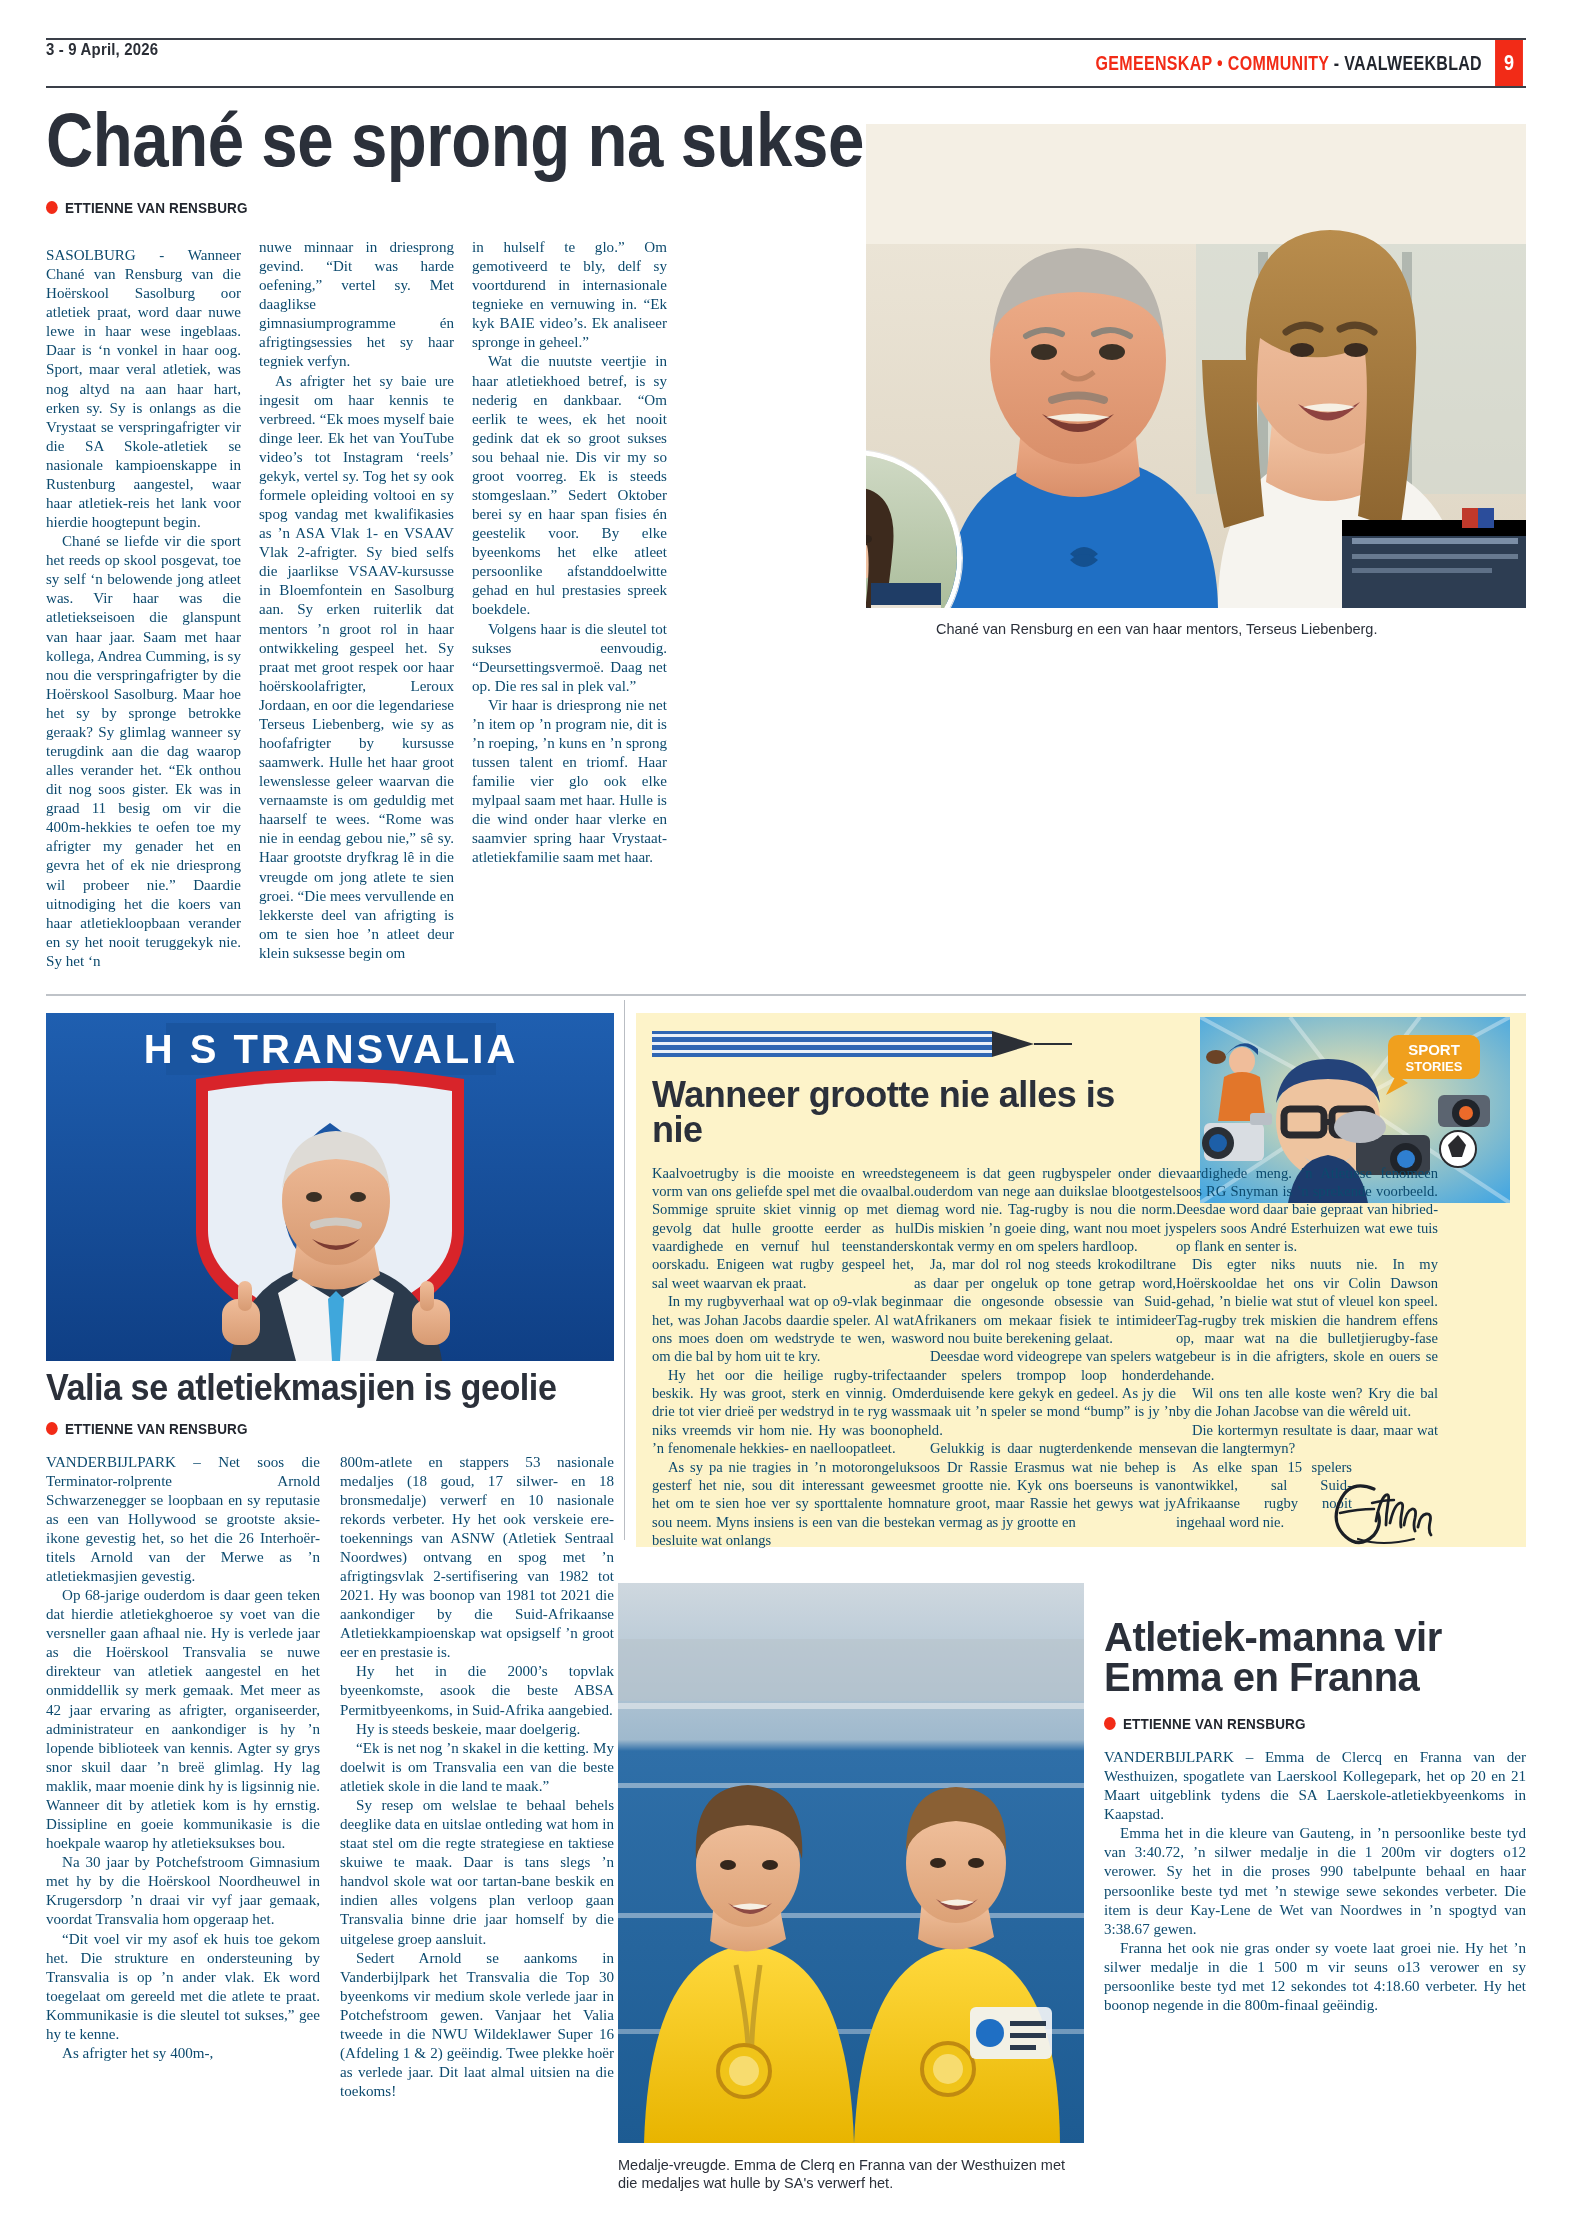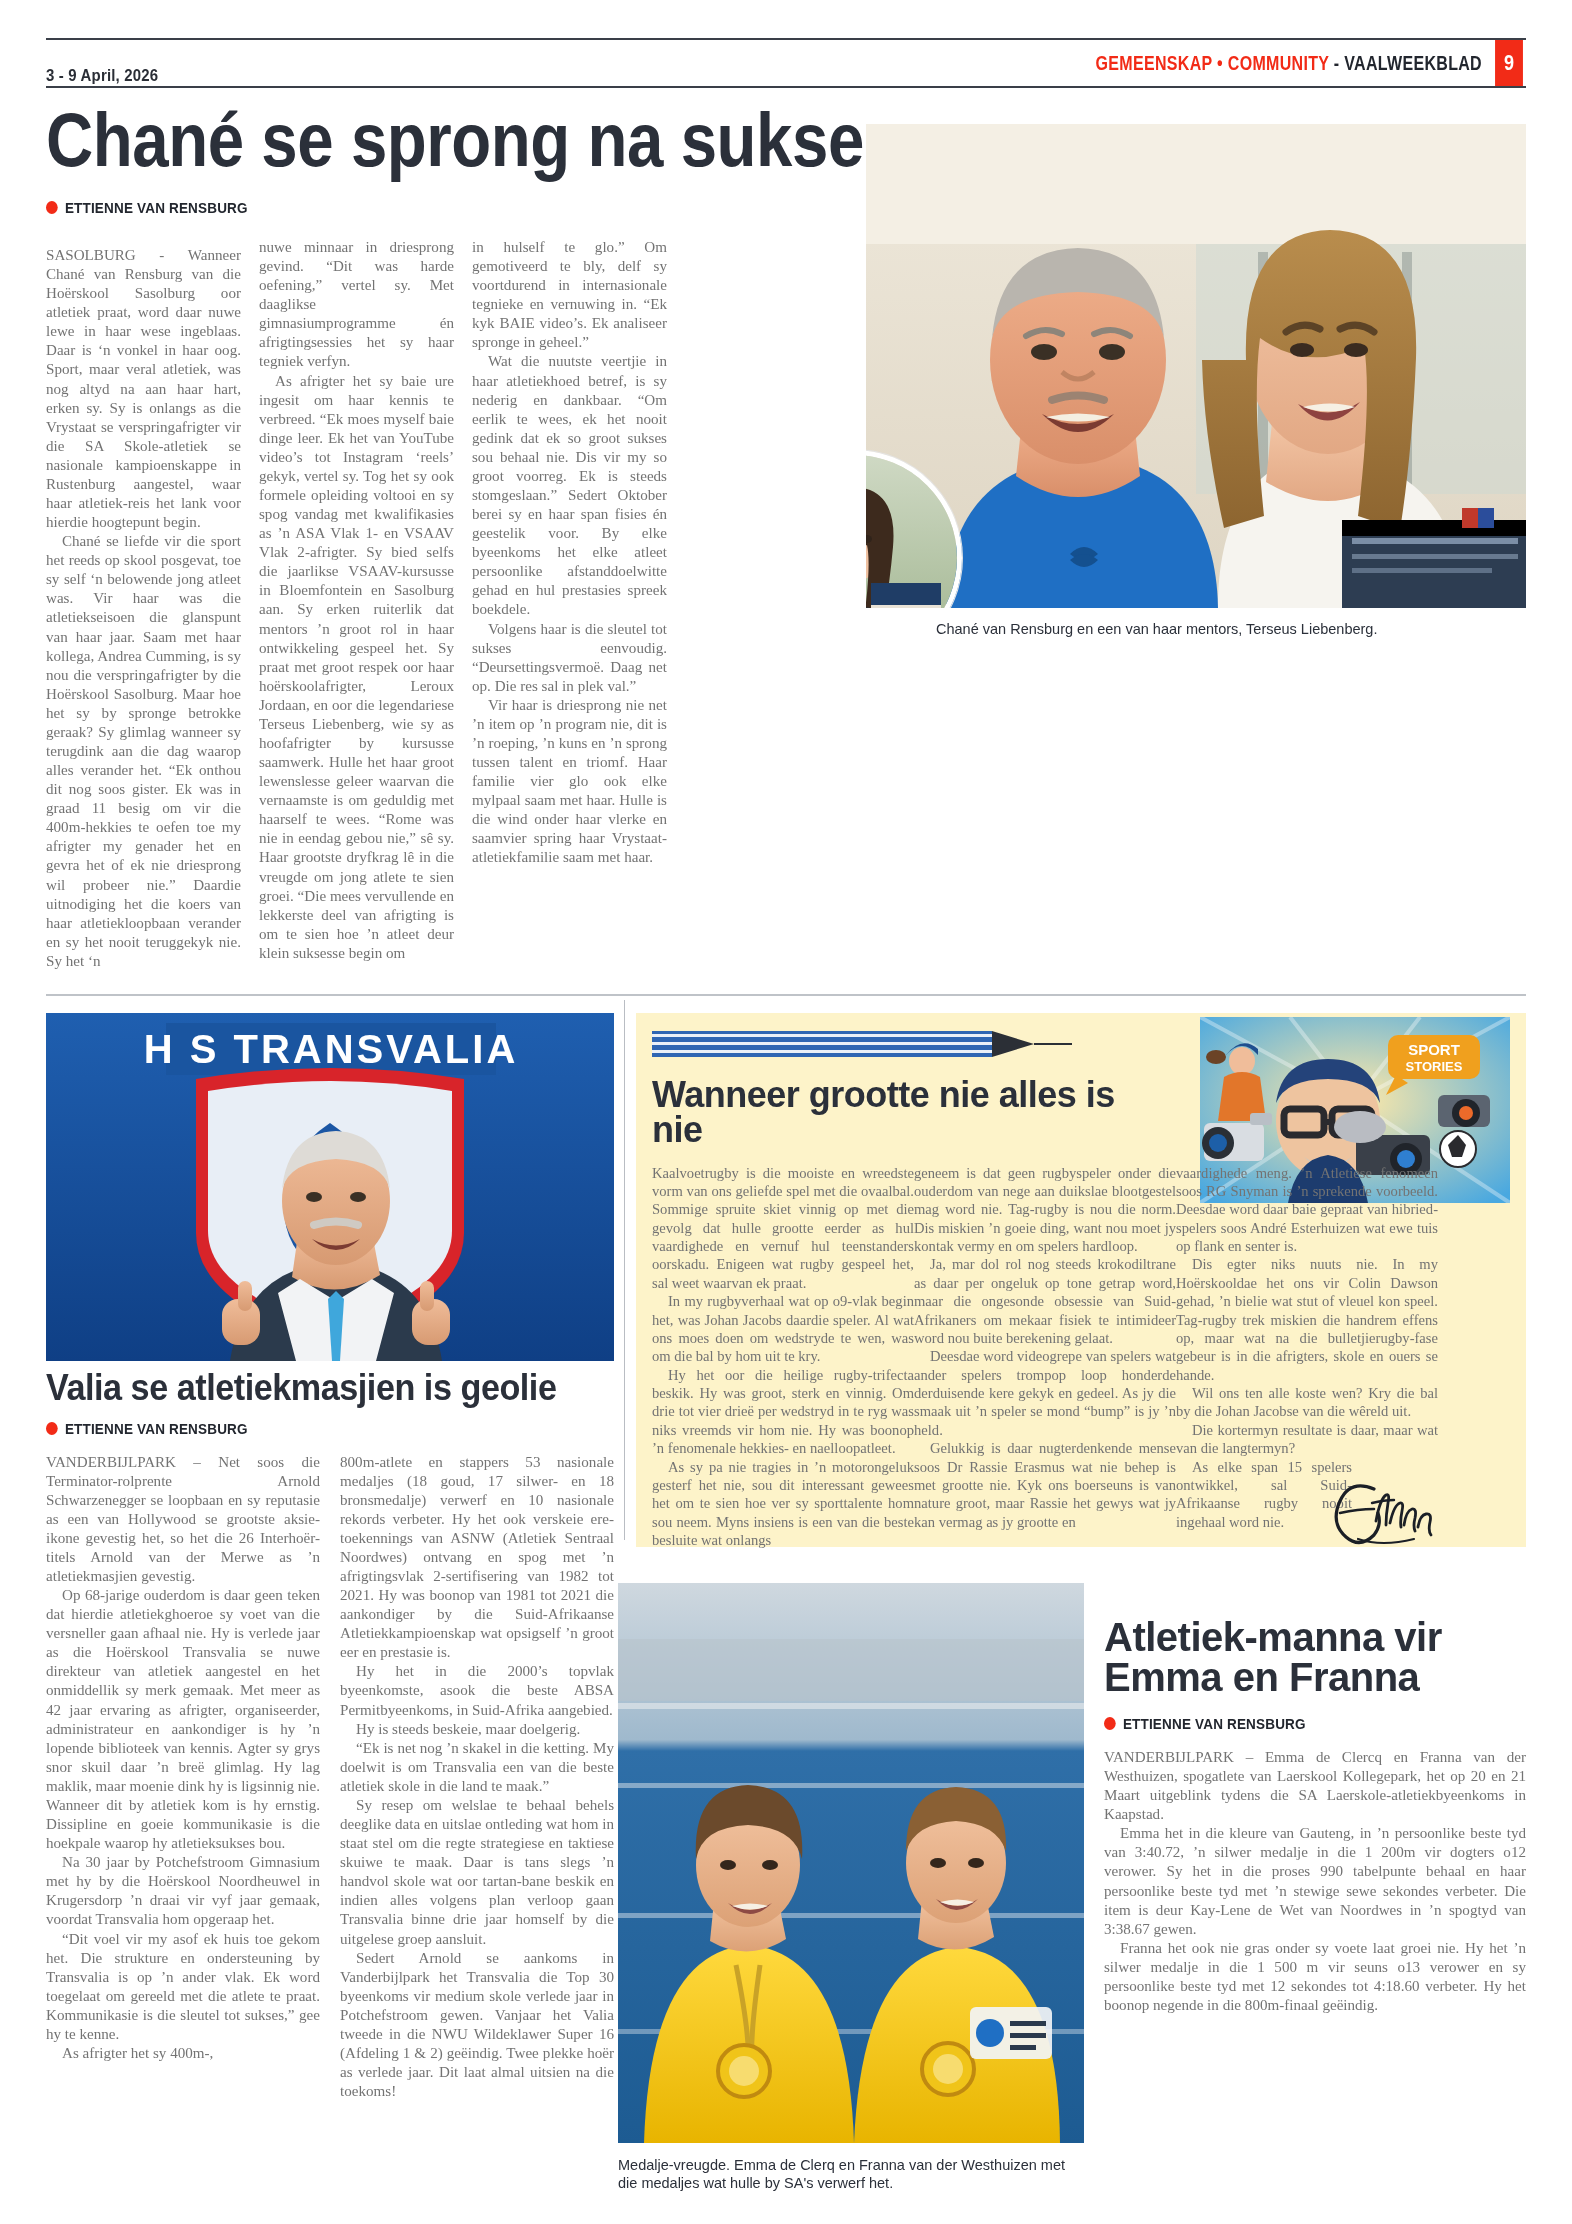--- a/index.html
+++ b/index.html
@@ -7,36 +7,36 @@
     width:1572px;height:2224px;
     background:#ffffff;
     font-family:"Liberation Serif", serif;
     color:#22262e;
     overflow:hidden;
     position:relative;
   }
   .page{position:relative;width:1572px;height:2224px;box-sizing:border-box;padding:0 46px;}
 
   
-  .masthead{position:relative;height:46px;margin-top:38px;border-top:2px solid #3a3f48;border-bottom:2px solid #3a3f48;display:flex;align-items:flex-end;}
+  .masthead{position:relative;height:46px;margin-top:38px;border-top:2px solid #3a3f48;border-bottom:2px solid #3a3f48;display:flex;align-items:flex-start;}
   .masthead-date{font-family:"Liberation Sans",sans-serif;font-size:17px;font-weight:600;letter-spacing:.2px;color:#2a2e36;transform:scaleX(.88);transform-origin:left center;}
   .masthead-right{margin-left:auto;display:flex;align-items:center;height:100%;}
   .masthead-sec{font-family:"Liberation Sans",sans-serif;font-weight:700;font-size:20px;letter-spacing:.4px;transform:scaleX(.8);transform-origin:right center;white-space:nowrap;}
   .masthead-sec .red{color:#f22b17;}
   .masthead-sec .dot{color:#f22b17;}
   .masthead-sec .blk{color:#22262e;}
   .pagenum{background:#f22b17;color:#fff;font-family:"Liberation Sans",sans-serif;font-weight:700;font-size:22px;
     width:34px;height:46px;display:flex;align-items:center;justify-content:center;margin-left:10px;transform:scaleX(.82);}
 
   
   .headline{font-family:"Liberation Sans",sans-serif;font-weight:700;color:#2b303a;line-height:.96;letter-spacing:-.5px;}
   .h-main{font-size:76px;transform:scaleX(.86);transform-origin:left top;white-space:nowrap;}
   .byline{font-family:"Liberation Sans",sans-serif;font-weight:700;font-size:15px;letter-spacing:.2px;color:#22262e;display:flex;align-items:center;gap:8px;transform:scaleX(.9);transform-origin:left center;}
   .byline .bullet{width:13px;height:13px;border-radius:50%;background:#f22b17;display:inline-block;flex:0 0 auto;}
-  .body-col{font-family:"Liberation Serif",serif;font-size:15.1px;line-height:1.265;text-align:justify;color:#737373;hyphens:auto;}
+  .body-col{font-family:"Liberation Serif",serif;font-size:15.1px;line-height:1.265;text-align:justify;color:#0c4a6e;hyphens:auto;}
   .body-col p{margin:0;text-indent:16px;}
   .body-col p.first{text-indent:0;}
   .caption{font-family:"Liberation Sans",sans-serif;font-size:14.5px;line-height:1.27;color:#2b303a;}
 
   
   .art1{position:relative;margin-top:16px;height:560px;}
   .art1-head{width:860px;}
   .art1-cols{display:flex;gap:18px;width:870px;margin-top:22px;}
   .art1-cols .col{width:195px;}
   .a1c-wrap{margin-top:8px;}

